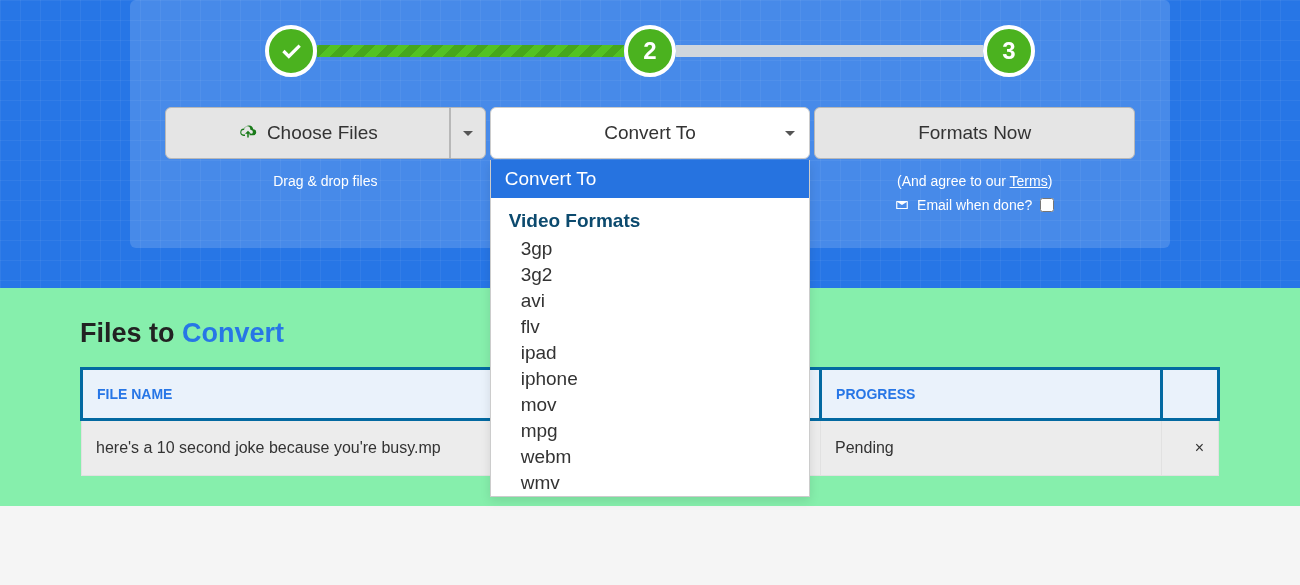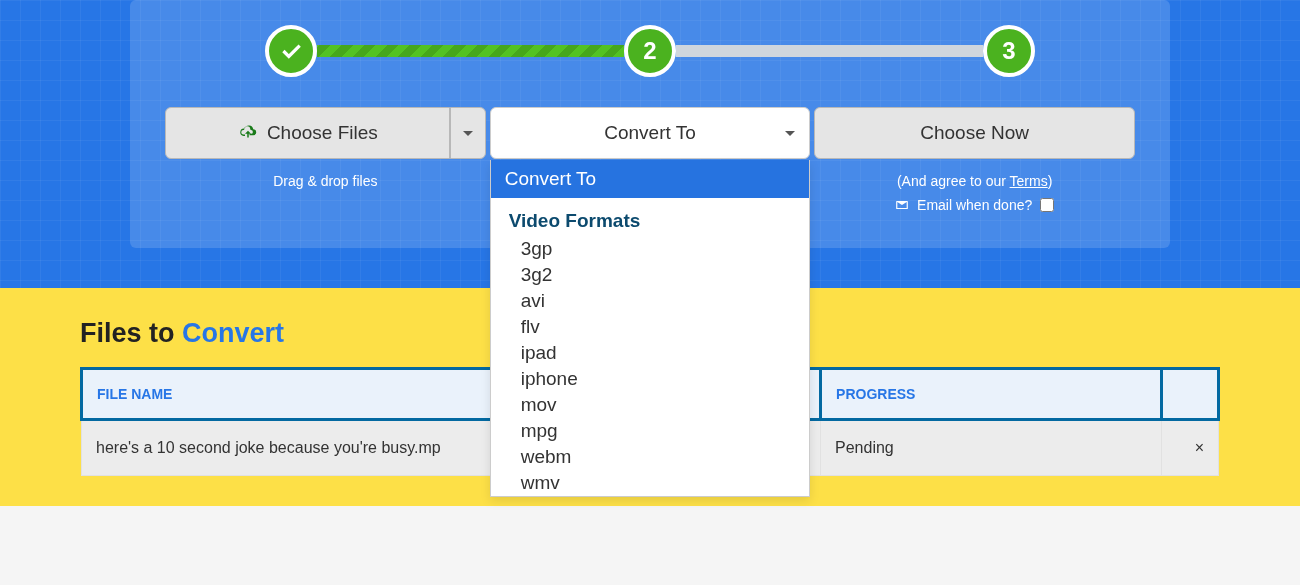--- a/index.html
+++ b/index.html
@@ -54,21 +54,21 @@
   }
   .connector-done {
     background: repeating-linear-gradient(-45deg, #53c223, #53c223 8px, #46a71c 8px, #46a71c 16px);
   }
   .connector-future {
     background: #cfd6dd;
   }
   .actions {
     display: flex;
     gap: 4px;
-    justify-content: flex-end;
+    justify-content: center;
   }
   .action-col {
     flex: 1;
     display: flex;
     flex-direction: column;
     align-items: center;
     position: relative;
   }
   .btn {
     height: 52px;
@@ -168,21 +168,21 @@
     color: #333;
     cursor: pointer;
   }
   .terms-line { font-size: 14px; color: #fff; }
   .email-line { font-size: 14px; color: #fff; display: flex; align-items: center; gap: 8px; }
   input[type=checkbox] { width: 14px; height: 14px; }
 
   
   .files-section {
     padding: 30px 80px;
-    background: #fde047;
+    background: #86efac;
   }
   .files-title {
     font-size: 27px;
     font-weight: 600;
     color: #222;
     margin-bottom: 18px;
   }
   .files-title .accent { color: #2776e6; }
   .table {
     width: 100%;
@@ -269,21 +269,21 @@
           <div class="dd-item">iphone</div>
           <div class="dd-item">mov</div>
           <div class="dd-item">mpg</div>
           <div class="dd-item">webm</div>
           <div class="dd-item">wmv</div>
         </div>
       </div>
 
       <div class="action-col">
         <div class="btn">
-          <span>Choose Now</span>
+          <span>Formats Now</span>
         </div>
         <div class="subtext">
           <span class="terms-line">
             <span>(And agree to our </span><a href="#">Terms</a><span>)</span>
           </span>
           <span class="email-line">
             <svg class="mail-icon" viewBox="0 0 24 24" fill="#fff">
                 <path d="M3 5h18a1 1 0 0 1 1 1v12a1 1 0 0 1-1 1H3a1 1 0 0 1-1-1V6a1 1 0 0 1 1-1zm9 7L4 7v10h16V7l-8 5z"></path>
               </svg>
             <span>Email when done?</span>

